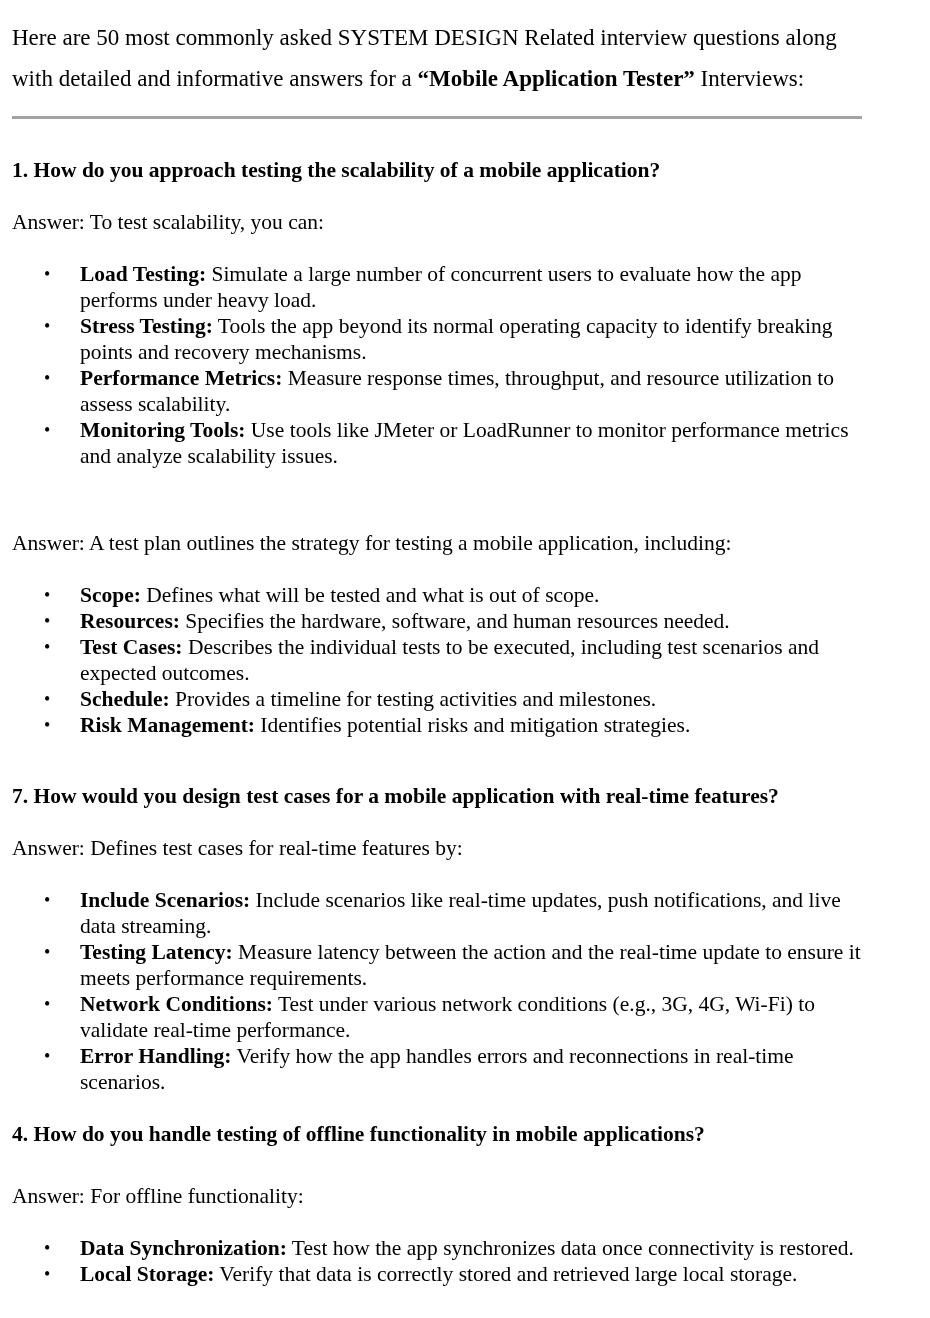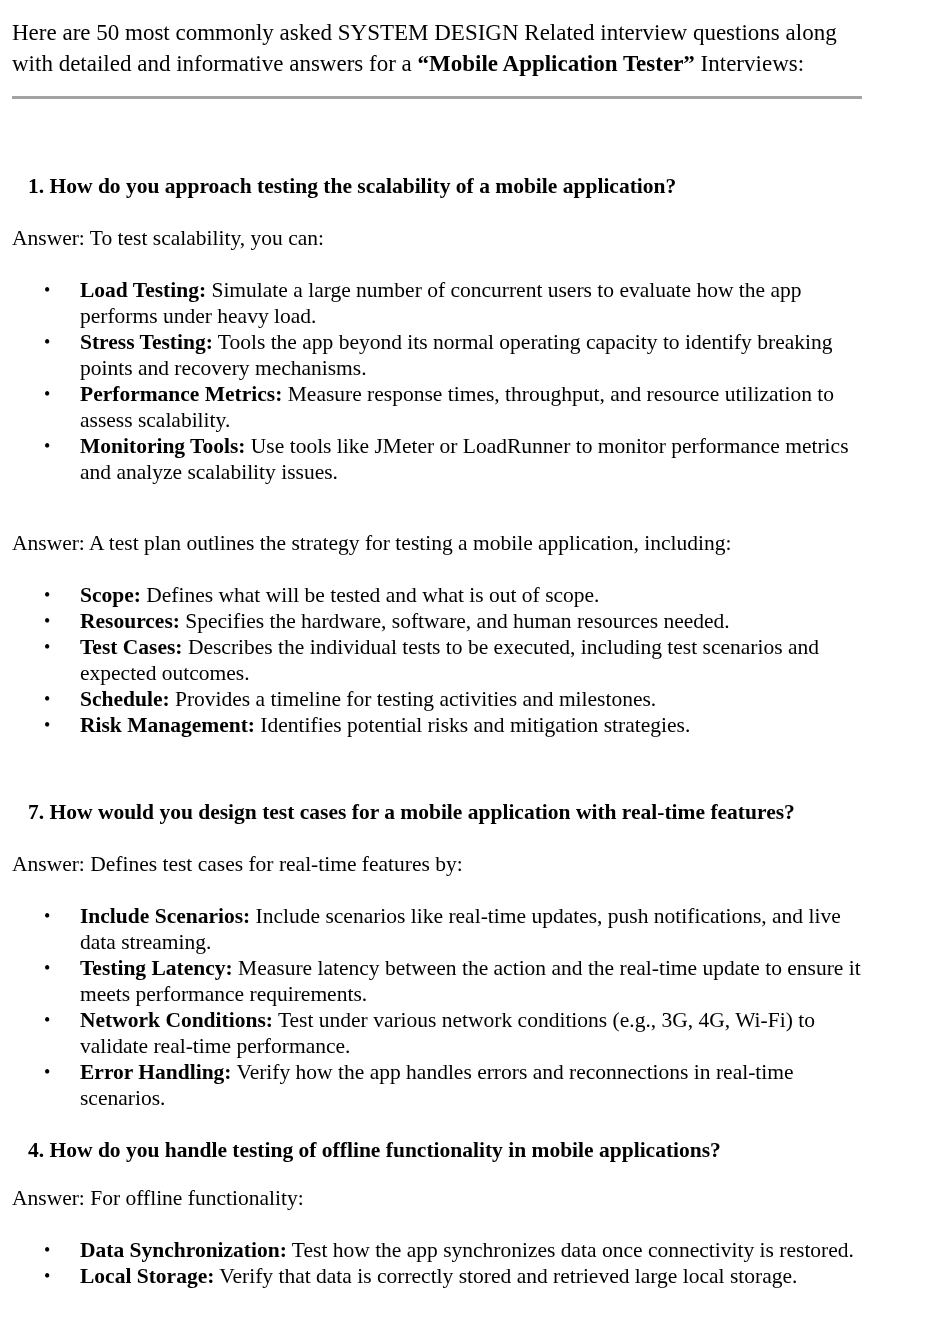--- a/index.html
+++ b/index.html
@@ -19,33 +19,33 @@
     }
     .page {
       position: absolute;
       left: 12px;
       top: 17px;
       width: 880px;
     }
     .intro {
       margin: 0;
       font-size: 23px;
-      line-height: 31px;
+      line-height: 41px;
       width: 860px;
     }
     .intro b { font-weight: bold; }
     .rule {
       margin-top: 17px;
       width: 850px;
       height: 3px;
       background: #a3a3a3;
       border: none;
     }
     .question {
-      margin: 16px;
+      margin: 0;
       font-weight: bold;
       font-size: 21.5px;
       line-height: 26px;
       font-family: Liberation Serif, serif;
     }
     .answer {
       margin: 0;
     }
     .answer .lbl { font-weight: normal; }
     ul.points {
@@ -103,20 +103,20 @@
     <ul class="points" style="margin-top: 26px;">
           <li><span class="bullet">•</span><span class="term">Include Scenarios:</span><span> Include scenarios like real-time updates, push notifications, and live data streaming.</span></li>
           <li><span class="bullet">•</span><span class="term">Testing Latency:</span><span> Measure latency between the action and the real-time update to ensure it meets performance requirements.</span></li>
           <li><span class="bullet">•</span><span class="term">Network Conditions:</span><span> Test under various network conditions (e.g., 3G, 4G, Wi-Fi) to validate real-time performance.</span></li>
           <li><span class="bullet">•</span><span class="term">Error Handling:</span><span> Verify how the app handles errors and reconnections in real-time scenarios.</span></li>
         </ul>
   </div>
 
   <div class="section" style="position: absolute; left: 0px; top: 1104px;">
     <p class="question">4. How do you handle testing of offline functionality in mobile applications?</p>
-    <p class="answer" style="margin-top: 22px;"><span class="lbl">Answer:</span><span class="atext"> For offline functionality:</span></p>
+    <p class="answer" style="margin-top: 36px;"><span class="lbl">Answer:</span><span class="atext"> For offline functionality:</span></p>
     <ul class="points" style="margin-top: 26px;">
           <li><span class="bullet">•</span><span class="term">Data Synchronization:</span><span> Test how the app synchronizes data once connectivity is restored.</span></li>
           <li><span class="bullet">•</span><span class="term">Local Storage:</span><span> Verify that data is correctly stored and retrieved large local storage.</span></li>
         </ul>
   </div>
 </div>
 </div>
 
 </body></html>

